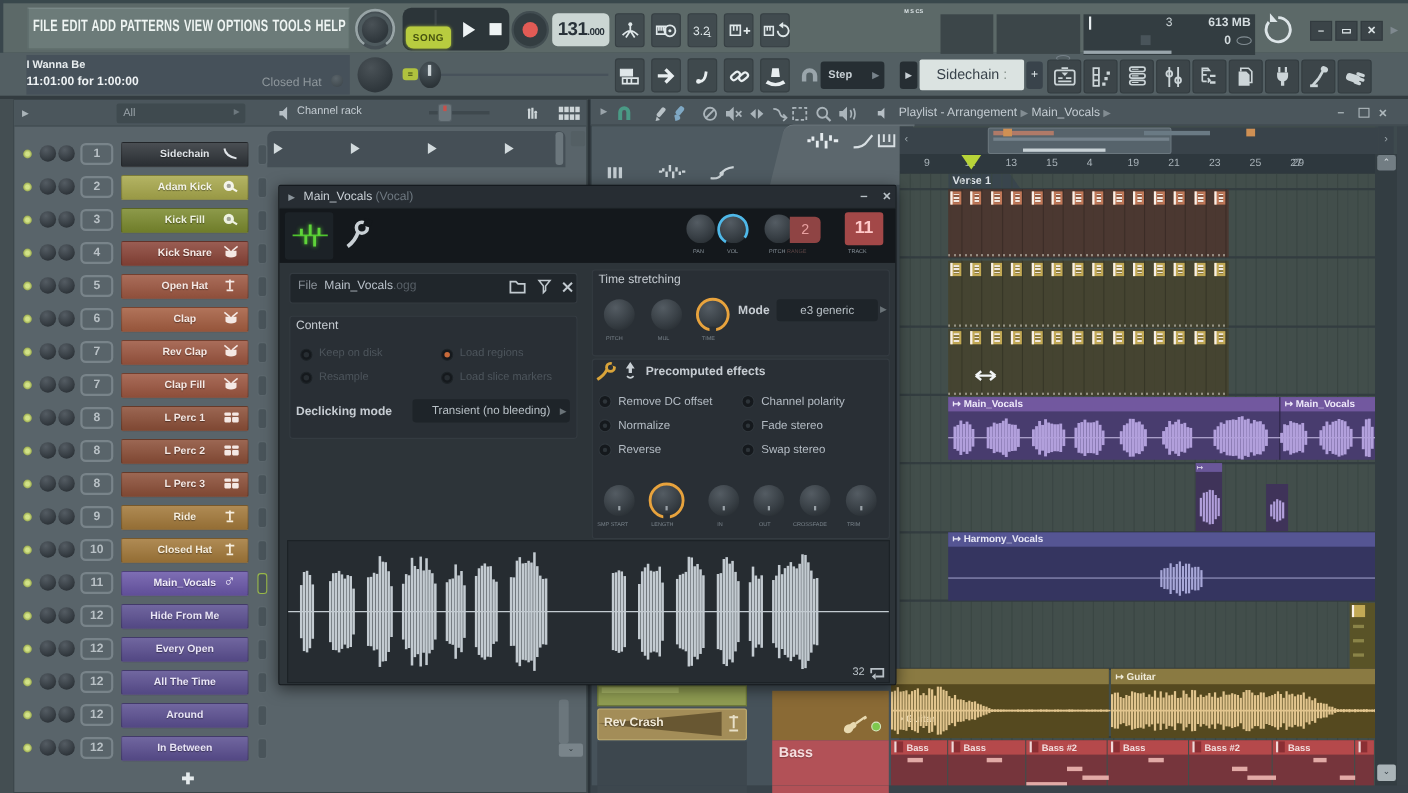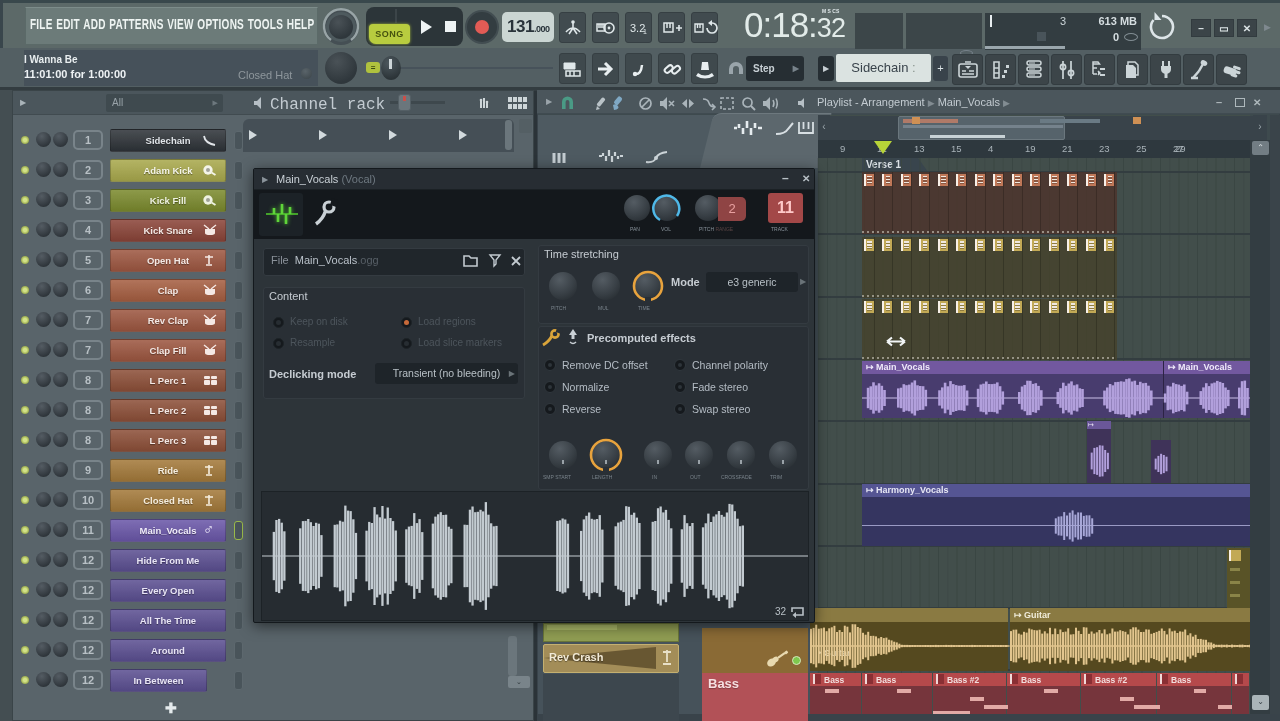--- a/index.html
+++ b/index.html
@@ -65,21 +65,20 @@
         <path d="M18 7 v6 M15 10 h6" stroke="#dfe7e9" stroke-width="1.6"></path>
       </svg>
     </div>
 <div class="btn1" style="left:691px;top:12px;">
       <svg width="24" height="20" viewBox="0 0 24 20">
         <path d="M2 6 h8 v8 h-8 z M4.5 6 v4 M7 6 v4" stroke="#dfe7e9" fill="none" stroke-width="1.4"></path>
         <path d="M19 5 a5 5 0 1 1 -5 5" stroke="#dfe7e9" fill="none" stroke-width="1.7"></path>
         <path d="M19 2 v6 l-4-3 z" fill="#dfe7e9"></path>
       </svg>
     </div>
-<div class="abs" style="left:744px;top:5px;width:170px;height:40px;font-size:35px;color:#e2ebe9;letter-spacing:-1px;">0:18:<span style="font-size:27px;">32</span></div>
 <div class="abs" style="left:822px;top:8px;font-size:5px;color:#dfe7e9;font-weight:bold;">M S CS</div>
 <div class="abs" style="left:855px;top:13px;width:48px;height:36px;background:#3c4649;"></div>
 <div class="abs" style="left:906px;top:13px;width:76px;height:36px;background:#3c4649;"></div>
 <div class="abs" style="left:960px;top:50px;width:13px;height:6px;border:1px solid #77828a;border-radius:50%;"></div>
 <div class="abs" style="left:985px;top:13px;width:156px;height:37px;background:#333d41;"></div>
 <div class="abs" style="left:990px;top:15px;width:2px;height:12px;background:#e8eef0;"></div>
 <div class="abs" style="left:1050px;top:15px;width:16px;height:12px;font-size:11px;color:#ccd5d8;text-align:right;">3</div>
 <div class="abs" style="left:1085px;top:15px;width:52px;height:12px;font-size:11px;font-weight:bold;color:#d5dde0;text-align:right;">613 MB</div>
 <div class="abs" style="left:1079px;top:31px;width:40px;height:12px;font-size:11px;font-weight:bold;color:#d5dde0;text-align:right;">0</div>
 <div class="abs" style="left:1124px;top:33px;width:14px;height:8px;border:1.5px solid #828d93;border-radius:50%;"></div>
@@ -207,21 +206,21 @@
       </svg>
     </div>
 <div class="abs" style="left:0px;top:90px;width:12px;height:631px;background:#444e52;"></div>
 <div class="abs" style="left:12px;top:90px;width:522px;height:631px;background:#59646a;border:1px solid #3a4448;"></div>
 <div class="abs" style="left:13px;top:91px;width:520px;height:24px;background:#4b565c;border-bottom:1px solid #414b50;"></div>
 <div class="abs" style="left:20px;top:98px;font-size:8px;color:#aab4b9;">▶</div>
 <div class="abs" style="left:106px;top:94px;width:117px;height:18px;background:#3f4a4f;border-radius:2px;color:#99a3a9;font-size:10px;line-height:18px;padding-left:6px;">All<span style="position:absolute;right:5px;font-size:7px;color:#6d787e;">▶</span></div>
 <svg class="abs" style="left:252px;top:96px;" width="14" height="14" viewBox="0 0 14 14">
       <path d="M2 5 v4 h3 l4 4 V1 L5 5 z" fill="#b6bfc5"></path>
     </svg>
-<div class="abs" style="left:270px;top:96px;font-size:16px;color:#c3cbd1;font-family:Liberation Mono, monospace;">Channel rack</div>
+<div class="abs" style="left:270px;top:96px;font-size:10px;color:#c3cbd1;">Channel rack</div>
 <div class="abs" style="left:390px;top:101px;width:55px;height:3px;background:#3e484d;"></div>
 <div class="abs" style="left:398px;top:94px;width:13px;height:17px;border-radius:3px;background:#6b767c;border:1px solid #545f65;"></div>
 <div class="abs" style="left:403px;top:96px;width:3px;height:5px;background:#c8504a;"></div>
 <svg class="abs" style="left:479px;top:97px;" width="24" height="13" viewBox="0 0 24 13">
       <path d="M2 11 V4 M5 11 V1 M8 11 V6" stroke="#cdd5d8" stroke-width="2"></path>
       <circle cx="2" cy="3" r="1.3" fill="#cdd5d8"></circle>
       <circle cx="8" cy="5" r="1.3" fill="#cdd5d8"></circle>
     </svg>
 <svg class="abs" style="left:508px;top:97px;" width="20" height="13" viewBox="0 0 20 13">
       <g fill="#cdd5d8">
@@ -412,21 +411,21 @@
 <div class="abs" style="left:21px;top:646px;width:8px;height:8px;border-radius:50%;background:radial-gradient(circle,#d2e286 30%,#98a84e 70%,#4a5440);"></div>
 <div class="dknob" style="left:36px;top:642px;width:15px;height:15px;"></div>
 <div class="dknob" style="left:53px;top:642px;width:15px;height:15px;"></div>
 <div class="abs" style="left:73px;top:640px;width:30px;height:20px;border:2px solid #79848a;border-radius:5px;color:#b8c0c5;font-size:11px;font-weight:bold;text-align:center;line-height:17px;">12</div>
 <div class="abs" style="left:110px;top:639px;width:116px;height:23px;background:linear-gradient(#ffffff22,#00000018),#5b4f91;border-radius:2px;border:1px solid #00000033;color:#e9e5f6;font-size:9.5px;font-weight:bold;text-align:center;line-height:22px;text-shadow:0 1px 1px #00000066;">Around</div>
 <div class="abs" style="left:234px;top:641px;width:9px;height:19px;background:#49545a;border:1px solid #5d686e;border-radius:3px;"></div>
 <div class="abs" style="left:21px;top:676px;width:8px;height:8px;border-radius:50%;background:radial-gradient(circle,#d2e286 30%,#98a84e 70%,#4a5440);"></div>
 <div class="dknob" style="left:36px;top:672px;width:15px;height:15px;"></div>
 <div class="dknob" style="left:53px;top:672px;width:15px;height:15px;"></div>
 <div class="abs" style="left:73px;top:670px;width:30px;height:20px;border:2px solid #79848a;border-radius:5px;color:#b8c0c5;font-size:11px;font-weight:bold;text-align:center;line-height:17px;">12</div>
-<div class="abs" style="left:110px;top:669px;width:97px;height:23px;background:linear-gradient(#ffffff22,#00000018),#5b4f91;border-radius:2px;border:1px solid #00000033;color:#e9e5f6;font-size:9.5px;font-weight:bold;text-align:center;line-height:22px;text-shadow:0 1px 1px #00000066;">In Between</div>
+<div class="abs" style="left:110px;top:669px;width:116px;height:23px;background:linear-gradient(#ffffff22,#00000018),#5b4f91;border-radius:2px;border:1px solid #00000033;color:#e9e5f6;font-size:9.5px;font-weight:bold;text-align:center;line-height:22px;text-shadow:0 1px 1px #00000066;">In Between</div>
 <div class="abs" style="left:234px;top:671px;width:9px;height:19px;background:#49545a;border:1px solid #5d686e;border-radius:3px;"></div>
 <div class="abs" style="left:508px;top:636px;width:9px;height:40px;background:#6b767c;border-radius:3px;"></div>
 <div class="abs" style="left:508px;top:676px;width:22px;height:12px;background:#79848a;border-radius:2px;color:#2e383c;font-size:7px;text-align:center;line-height:11px;">⌄</div>
 <div class="abs" style="left:165px;top:700px;width:12px;height:12px;color:#e4eaec;font-size:14px;font-weight:bold;">✚</div>
 <div class="abs" style="left:537px;top:90px;width:743px;height:631px;background:#3e4a4e;border:1px solid #39434a;"></div>
 <div class="abs" style="left:537px;top:90px;width:743px;height:24px;background:#4b565c;border-bottom:1px solid #404b51;"></div>
 <div class="abs" style="left:546px;top:97px;font-size:8px;color:#9aa4aa;">▶</div>
 <div class="abs" style="left:560px;top:96px;"><svg width="15" height="15" viewBox="0 0 15 15">
         <path d="M2 13 V6 a5.5 5.5 0 0 1 11 0 v7 h-3.6 V6 a1.9 1.9 0 0 0 -3.8 0 v7 z" fill="#4a9a85"></path>
       </svg></div>

